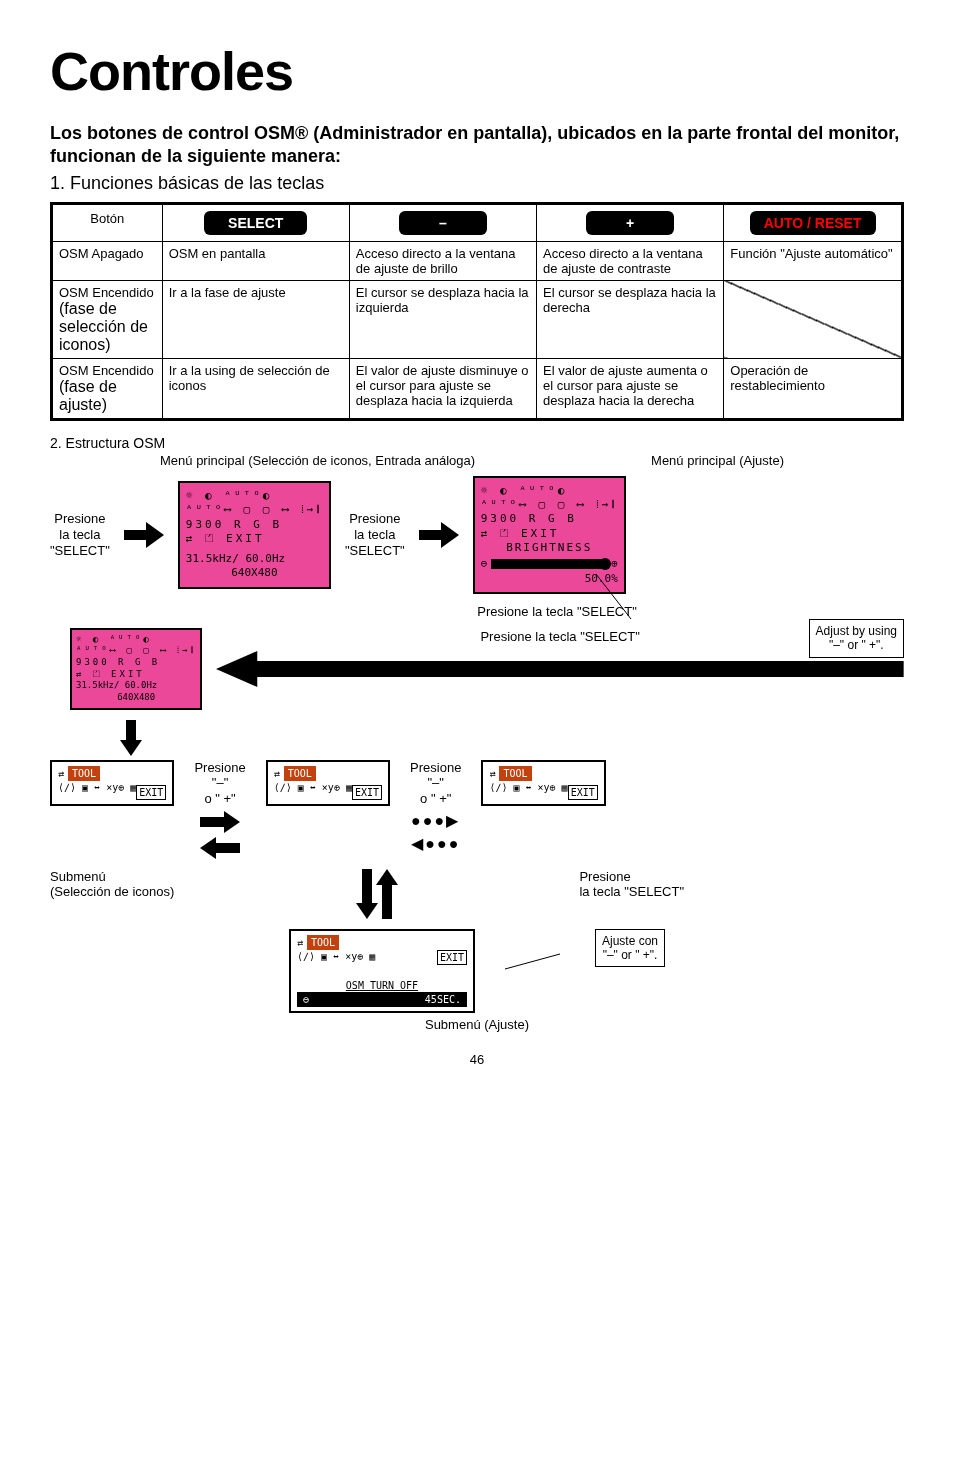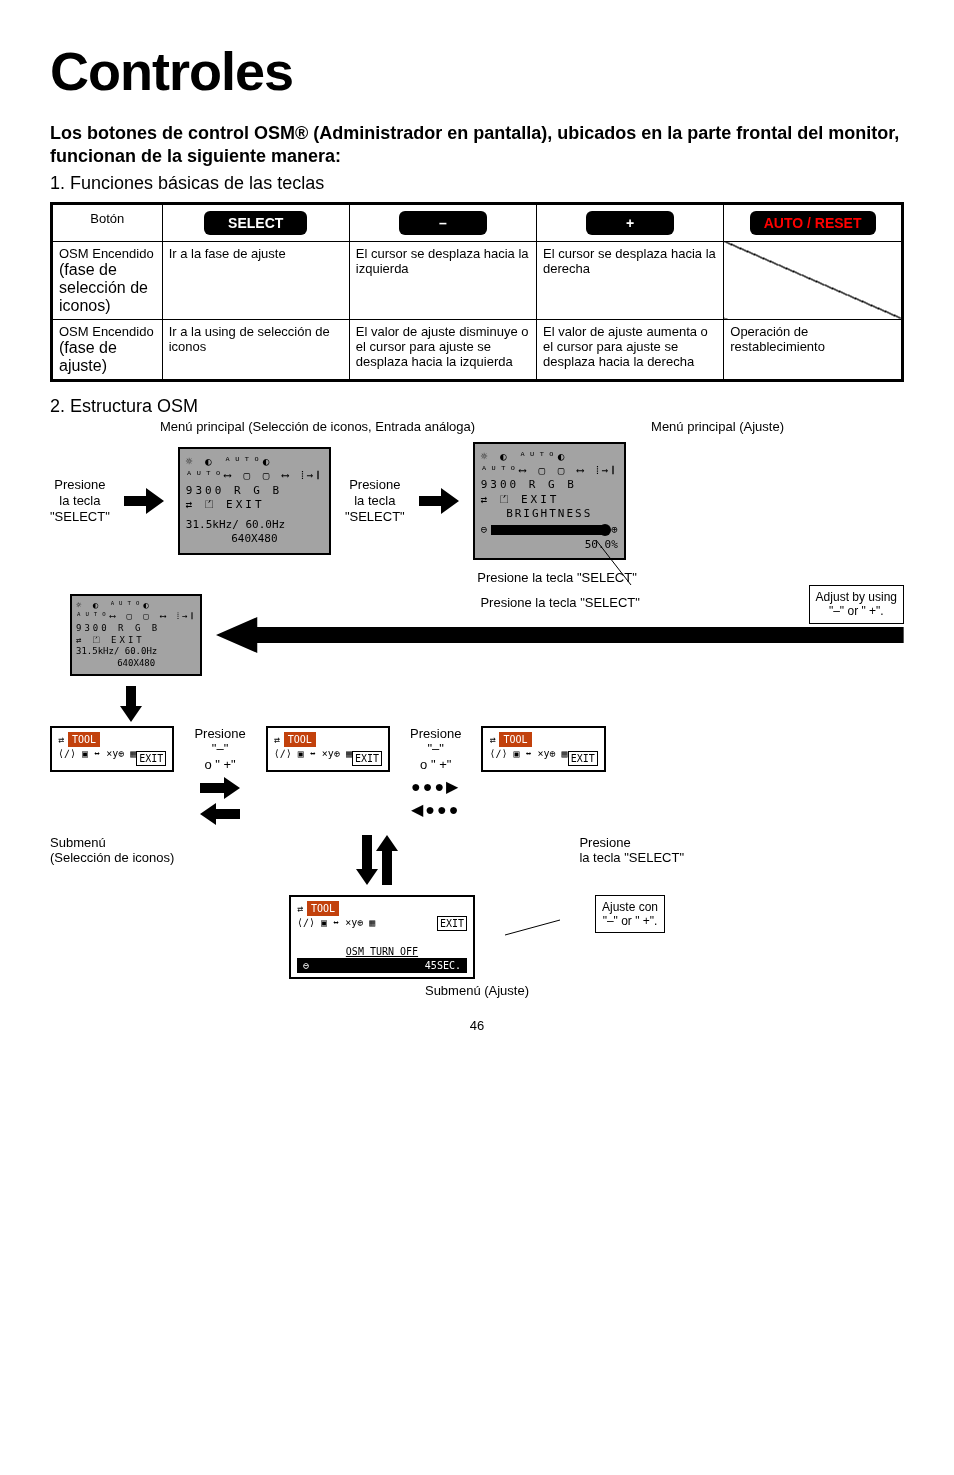--- a/index.html
+++ b/index.html
@@ -56,33 +56,33 @@
   .btn.long { padding: 4px 40px; }
   .btn.select { padding: 4px 24px; color: #fff; }
   .small { font-size: 16px; }
   .diag-cell {
     background: linear-gradient(to top right, transparent 49.5%, #000 49.5%, #000 50.5%, transparent 50.5%);
   }
   .section2 {
     margin-top: 14px;
   }
   .section2-title {
-    font-size: 18px;
+    font-size: 14px;
     margin-bottom: 2px;
   }
   .menu-labels {
     display: flex;
     font-size: 13px;
     margin-bottom: 8px;
   }
   .menu-labels .left { margin-left: 110px; }
   .menu-labels .right { margin-left: auto; margin-right: 120px; }
   .osm-window {
     border: 2px solid #000;
-    background: #a3a3a3;
+    background: #ec4899;
     display: inline-block;
     padding: 6px;
     font-family: monospace;
     font-size: 11px;
     line-height: 1.3;
   }
   .osm-window.small-win {
     font-size: 9px;
     padding: 4px;
   }
@@ -195,20 +195,27 @@
 <p class="intro-sub">1. Funciones básicas de las teclas</p>
 
 <table class="main">
   <tbody>
       <tr class="header">
     <td style="width:13%"><span>Botón</span></td>
     <td style="width:22%"><span class="btn select">SELECT</span></td>
     <td style="width:22%"><span class="btn long">–</span></td>
     <td style="width:22%"><span class="btn long">+</span></td>
     <td style="width:21%"><span class="btn red">AUTO / RESET</span></td>
+  </tr>
+  <tr>
+    <td>OSM Apagado</td>
+    <td>OSM en pantalla</td>
+    <td>Acceso directo a la ventana de ajuste de brillo</td>
+    <td>Acceso directo a la ventana de ajuste de contraste</td>
+    <td>Función "Ajuste automático"</td>
   </tr>
   <tr>
     <td>
       <span>OSM Encendido</span><br>
       <span class="small">(fase de selección de iconos)</span>
     </td>
     <td>Ir a la fase de ajuste</td>
     <td>El cursor se desplaza hacia la izquierda</td>
     <td>El cursor se desplaza hacia la derecha</td>
     <td class="diag-cell"></td>

